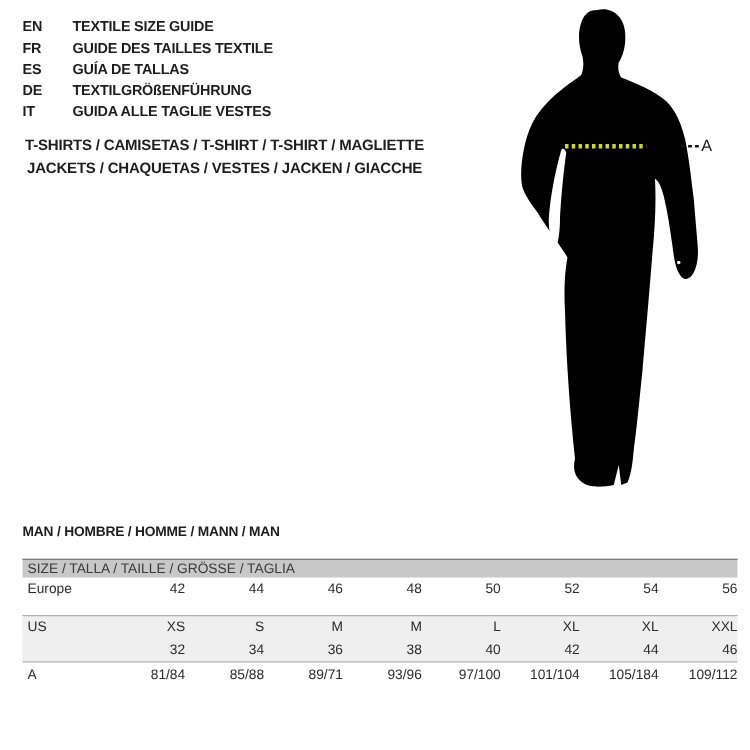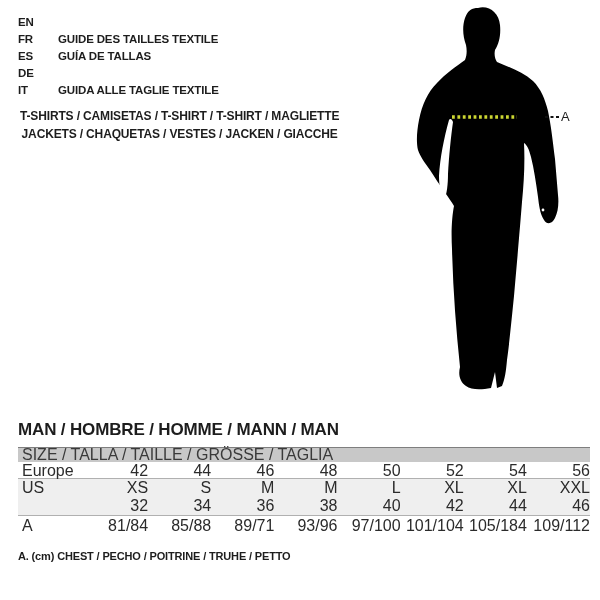--- a/index.html
+++ b/index.html
@@ -35,69 +35,71 @@
   .chest-line { stroke: var(--chest_dash, #ccd632); }
   .leader-line { stroke: #111111; }
   .measure-label {
     position: absolute; left: 561px; top: 109px;
     font-size: 13px; letter-spacing: -0.1px;
   }
 
   
   .section-title {
     position: absolute; left: 18px; top: 420px;
-    font-weight: bold; font-size: 17px; letter-spacing: -0.15px;
-  }
-
-  
-  .size-table { position: absolute; left: 18px; top: 447px; width: 572px; font-size: 16px; color: #2b2b2b; }
+    font-weight: bold; font-size: 11px; letter-spacing: -0.15px;
+  }
+
+  
+  .size-table { position: absolute; left: 18px; top: 447px; width: 572px; font-size: 11px; color: #2b2b2b; }
   .t-header {
     height: 14px; line-height: 14px;
     background: var(--table_header_bg, #c8c8c8);
     border-top: 1px solid var(--header_top_border, #7e7e7e);
     padding-left: 4px;
     color: #3a3a3a;
   }
   .t-row { display: grid; grid-template-columns: 67px repeat(8, 1fr); }
   .t-row .cell { text-align: right; }
   .t-row .label { text-align: left; padding-left: 4px; }
-  .row-europe { height: 16px; line-height: 18px; }
+  .row-europe { height: 30px; line-height: 18px; }
   .row-us, .row-blank { background: var(--table_stripe_bg, #efefef); height: 18px; line-height: 18px; }
   .row-us { border-top: 1px solid var(--row_divider, #b0b0b0); }
   .row-a { border-top: 1px solid var(--row_divider, #b0b0b0); height: 20px; line-height: 20px; }
 
   
   .footnote {
     position: absolute; left: 18px; top: 550px;
     font-weight: bold; font-size: 11px; letter-spacing: -0.15px;
   }
 </style>
 </head>
 <body>
 
 <div class="canvas">
 
   <div class="lang-list">
     <div class="lang-row">
       <span class="lang-code">EN</span>
+      <span class="lang-text">TEXTILE SIZE GUIDE</span>
     </div>
     <div class="lang-row">
       <span class="lang-code">FR</span>
       <span class="lang-text">GUIDE DES TAILLES TEXTILE</span>
     </div>
     <div class="lang-row">
       <span class="lang-code">ES</span>
       <span class="lang-text">GUÍA DE TALLAS</span>
     </div>
     <div class="lang-row">
       <span class="lang-code">DE</span>
+      <span class="lang-text">TEXTILGRÖßENFÜHRUNG</span>
     </div>
     <div class="lang-row">
       <span class="lang-code">IT</span>
-      <span class="lang-text">GUIDA ALLE TAGLIE TEXTILE</span>
+      <span class="lang-text">GUIDA ALLE TAGLIE VESTES</span>
     </div>
   </div>
 
   <div class="category">
     <div>T-SHIRTS / CAMISETAS / T-SHIRT / T-SHIRT / MAGLIETTE</div>
     <div>JACKETS / CHAQUETAS / VESTES / JACKEN / GIACCHE</div>
   </div>
 
   <svg class="figure-svg" width="190" height="400" viewBox="0 0 190 400" xmlns="http://www.w3.org/2000/svg">
     <path class="silhouette-body" d="
@@ -195,15 +197,14 @@
       <div class="cell">85/88</div>
       <div class="cell">89/71</div>
       <div class="cell">93/96</div>
       <div class="cell">97/100</div>
       <div class="cell">101/104</div>
       <div class="cell">105/184</div>
       <div class="cell">109/112</div>
     </div>
   </div>
 
-  <div class="footnote">A. (cm) CHEST / PECHO / POITRINE / TRUHE / PETTO</div>
 
 </div>
 
 </body></html>

